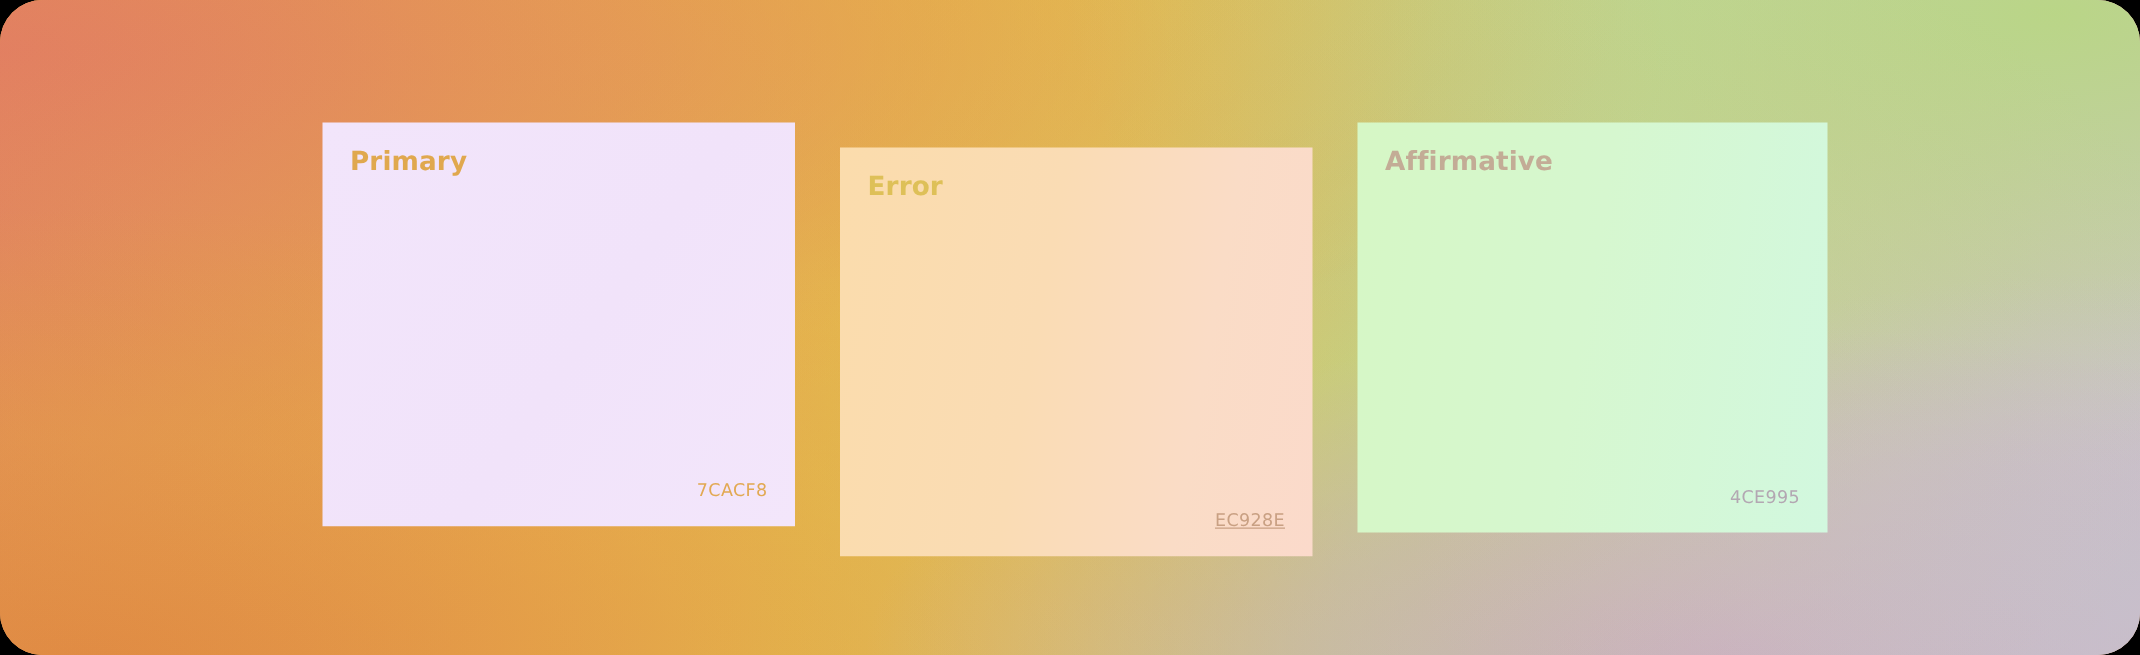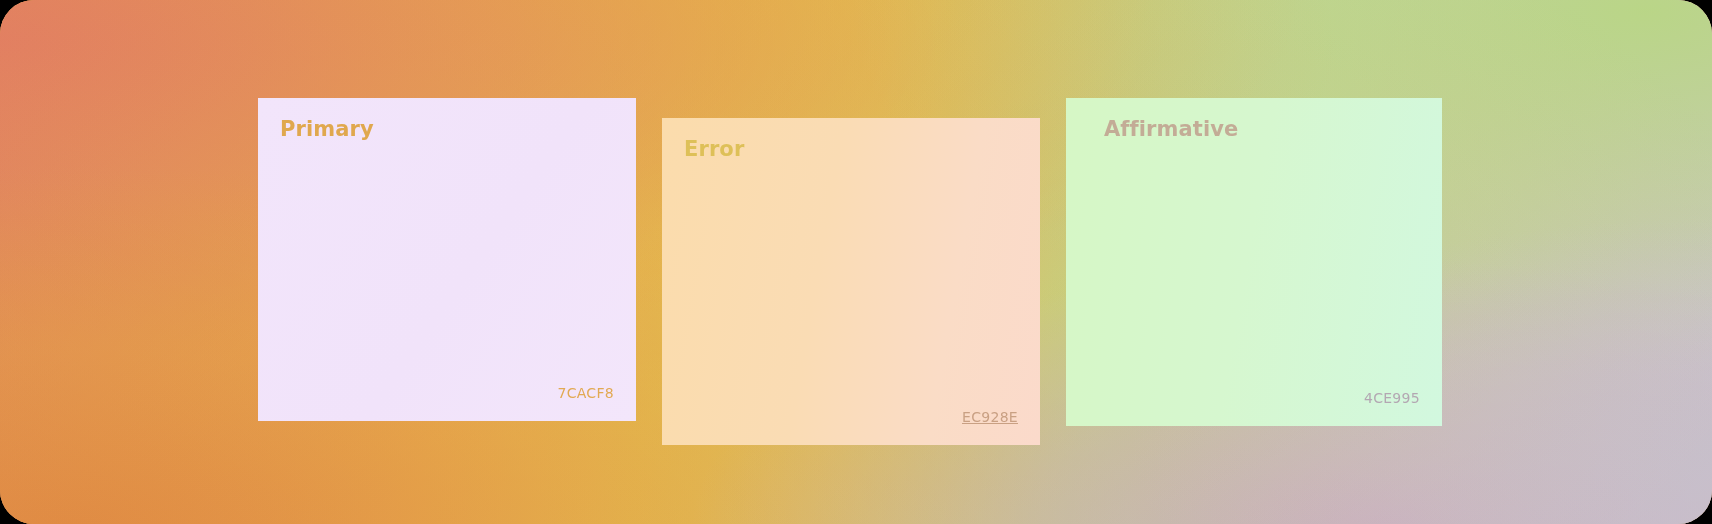--- a/index.html
+++ b/index.html
@@ -98,21 +98,21 @@
         rgba(230,180,100,0) 75%);
   }
 
   
   .swatch-row {
     position: absolute;
     left: 258px;
     top: 98px;
     display: flex;
     align-items: flex-start;
-    gap: 26px;
+    gap: 36px;
   }
 
   .swatch {
     position: relative;
     box-sizing: border-box;
     padding: 20px 22px;
     display: flex;
     flex-direction: column;
     justify-content: space-between;
     overflow: hidden;
@@ -151,21 +151,21 @@
     margin-top: 20px;
   }
   .swatch-error .swatch-title { color: #DEC058; }
   .swatch-error .swatch-hex   { color: #C9A083; text-decoration: underline; }
 
   .swatch-affirmative {
     width: 376px;
     height: 328px;
     background: linear-gradient(100deg, #D6F7C5 0%, #D6F7CF 48%, #D2F8DF 100%);
   }
-  .swatch-affirmative .swatch-title { color: #C3AC96; margin-left: 16px; }
+  .swatch-affirmative .swatch-title { color: #C3AC96; }
   .swatch-affirmative .swatch-hex   { color: #B3A7B2; margin-left: 23px; }
 </style>
 </head>
 <body>
 
 <div class="canvas">
 
   <div class="mesh">
     <div class="layer base"></div>
     <div class="layer blob-gold"></div>

